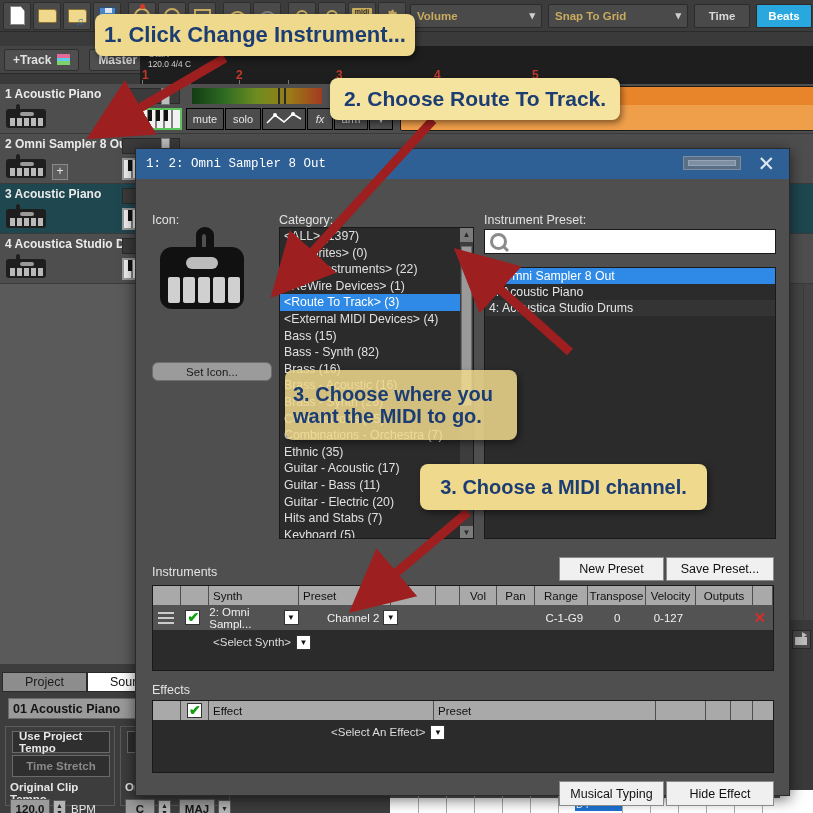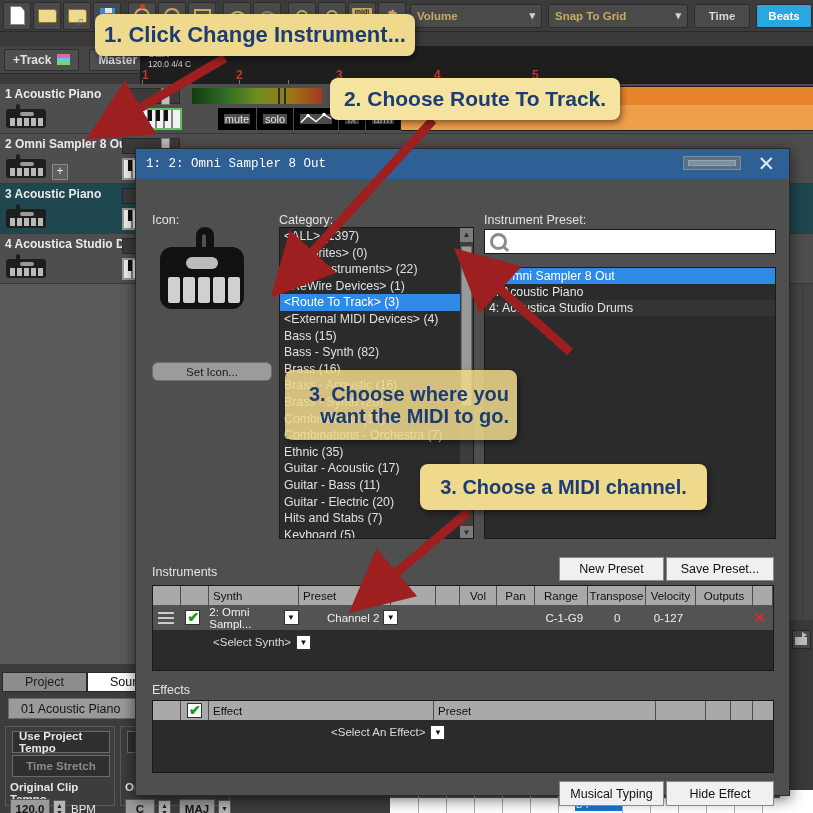--- a/index.html
+++ b/index.html
@@ -99,36 +99,36 @@
   .ctlrow.r2{top:50px;background:#4e4e4e;}
   .ctlrow.r3{top:100px;background:#1f4750;}
   .ctlrow.r4{top:150px;background:#4e4e4e;}
   .slider{position:absolute;left:-18px;top:4px;width:58px;height:16px;background:#3b3b3b;border:1px solid #2a2a2a;}
   .slider .knob{position:absolute;left:38px;top:-1px;width:9px;height:17px;background:#bdbdbd;border:1px solid #777;}
   .meter{position:absolute;left:52px;top:4px;width:130px;height:16px;background:linear-gradient(90deg,#123d12,#2e6b23,#6f8d1f,#9a7b17,#a33a20);}
   .meter .div{position:absolute;top:0;width:2px;height:16px;background:#2a2a2a;}
   .keysbtn{position:absolute;left:-18px;top:24px;width:60px;height:22px;background:#111;border:2px solid #5cc45c;}
   .keysbtn.plain{border-color:#9a9a9a;}
   .keysbtn svg{display:block;}
-  .mbtn{position:absolute;top:24px;height:22px;background:#4c4c4c;border:6px solid #000000;color:#e3e3e3;font-size:11px;display:flex;align-items:center;justify-content:center;margin-left:32px;}
+  .mbtn{position:absolute;top:24px;height:22px;background:#4c4c4c;border:1px solid #000000;color:#e3e3e3;font-size:11px;display:flex;align-items:center;justify-content:center;}
   .clipmid{position:absolute;background:#ef9e4a;border:1px solid #1c1c1c;border-radius:2px;}
   .clipmid .hdr{height:18px;background:#e8852a;}
 
   
   .gridbg{position:absolute;left:140px;top:84px;width:673px;height:580px;background:#454545;
     background-image:repeating-linear-gradient(90deg,#3b3b3b 0 1px,transparent 1px 17px);}
 
   
   .botpanel{position:absolute;left:0;top:664px;width:440px;height:149px;background:#3d3d3d;}
   .tabs{position:absolute;left:2px;top:8px;display:flex;}
   .tab{height:20px;padding:0 22px;font-size:12.5px;display:flex;align-items:center;justify-content:center;border:1px solid #2a2a2a;}
   .tab.inactive{background:#8d8d8d;color:#1c1c1c;}
   .tab.active{background:#ffffff;color:#111;font-weight:normal;}
   .clipname{position:absolute;left:8px;top:34px;width:150px;height:21px;background:#9a9a9a;border:1px solid #6a6a6a;
-            color:#141414;font-size:12.5px;font-weight:normal;display:flex;align-items:center;padding-left:12px;}
+            color:#141414;font-size:12.5px;font-weight:bold;display:flex;align-items:center;padding-left:4px;}
   .grpbox{position:absolute;top:62px;height:80px;border:1px solid #5a5a5a;}
   .gbtn{position:absolute;left:6px;height:22px;width:auto;padding:0 6px;background:#2f2f2f;border:1px solid #6a6a6a;
         color:#e8e8e8;font-size:11.5px;font-weight:bold;display:flex;align-items:center;justify-content:center;}
   .gbtn.dim{color:#8a8a8a;}
   .glbl{position:absolute;left:4px;color:#e6e6e6;font-size:11.5px;font-weight:bold;}
   .spin{display:inline-flex;flex-direction:column;width:13px;height:18px;background:#b5b5b5;border:1px solid #5a5a5a;margin-left:3px;align-items:center;justify-content:center;}
   .spin i{font-style:normal;font-size:7px;line-height:7px;color:#222;}
   .numbox{height:19px;background:#9b9b9b;border:1px solid #5a5a5a;color:#141414;font-size:11.5px;font-weight:bold;display:flex;align-items:center;justify-content:center;}
 
   
@@ -182,21 +182,21 @@
   .trow2{display:flex;height:25px;background:#535353;align-items:center;}
   .trow2 .c{font-size:11.5px;color:#f0f0f0;display:flex;align-items:center;justify-content:center;height:25px;}
   .chk{width:15px;height:15px;background:#fff;border:1px solid #333;position:relative;}
   .chk::after{content:"\2714";position:absolute;left:1px;top:-2px;color:#12a012;font-size:14px;font-weight:bold;}
   .ddbtn{width:15px;height:15px;background:#fff;border:1px solid #333;color:#111;font-size:8px;display:flex;align-items:center;justify-content:center;}
   .hamb{width:16px;height:12px;background:linear-gradient(#ccc 0 2px,transparent 2px 5px,#ccc 5px 7px,transparent 7px 10px,#ccc 10px 12px);}
   .xred{color:#d12f2f;font-size:15px;font-weight:bold;}
 
   
   .callout{position:absolute;border-radius:8px;color:#1b3d73;font-weight:bold;
-           display:flex;align-items:center;justify-content:center;text-align:right;
+           display:flex;align-items:center;justify-content:center;text-align:left;
            box-shadow:2px 3px 6px rgba(0,0,0,.45);line-height:1.12;}
   .c1{left:95px;top:14px;width:320px;height:42px;background:#efd98d;font-size:22px;}
   .c2{left:330px;top:78px;width:290px;height:42px;background:#f5e3a0;font-size:21px;}
   .c3{left:285px;top:370px;width:232px;height:70px;background:rgba(239,217,141,.86);font-size:20px;padding:0 8px;}
   .c4{left:420px;top:464px;width:287px;height:46px;background:#efd98d;font-size:20px;}
 
   
   .arrowlayer{position:absolute;left:0;top:0;width:813px;height:813px;pointer-events:none;}
 </style>
 </head>

